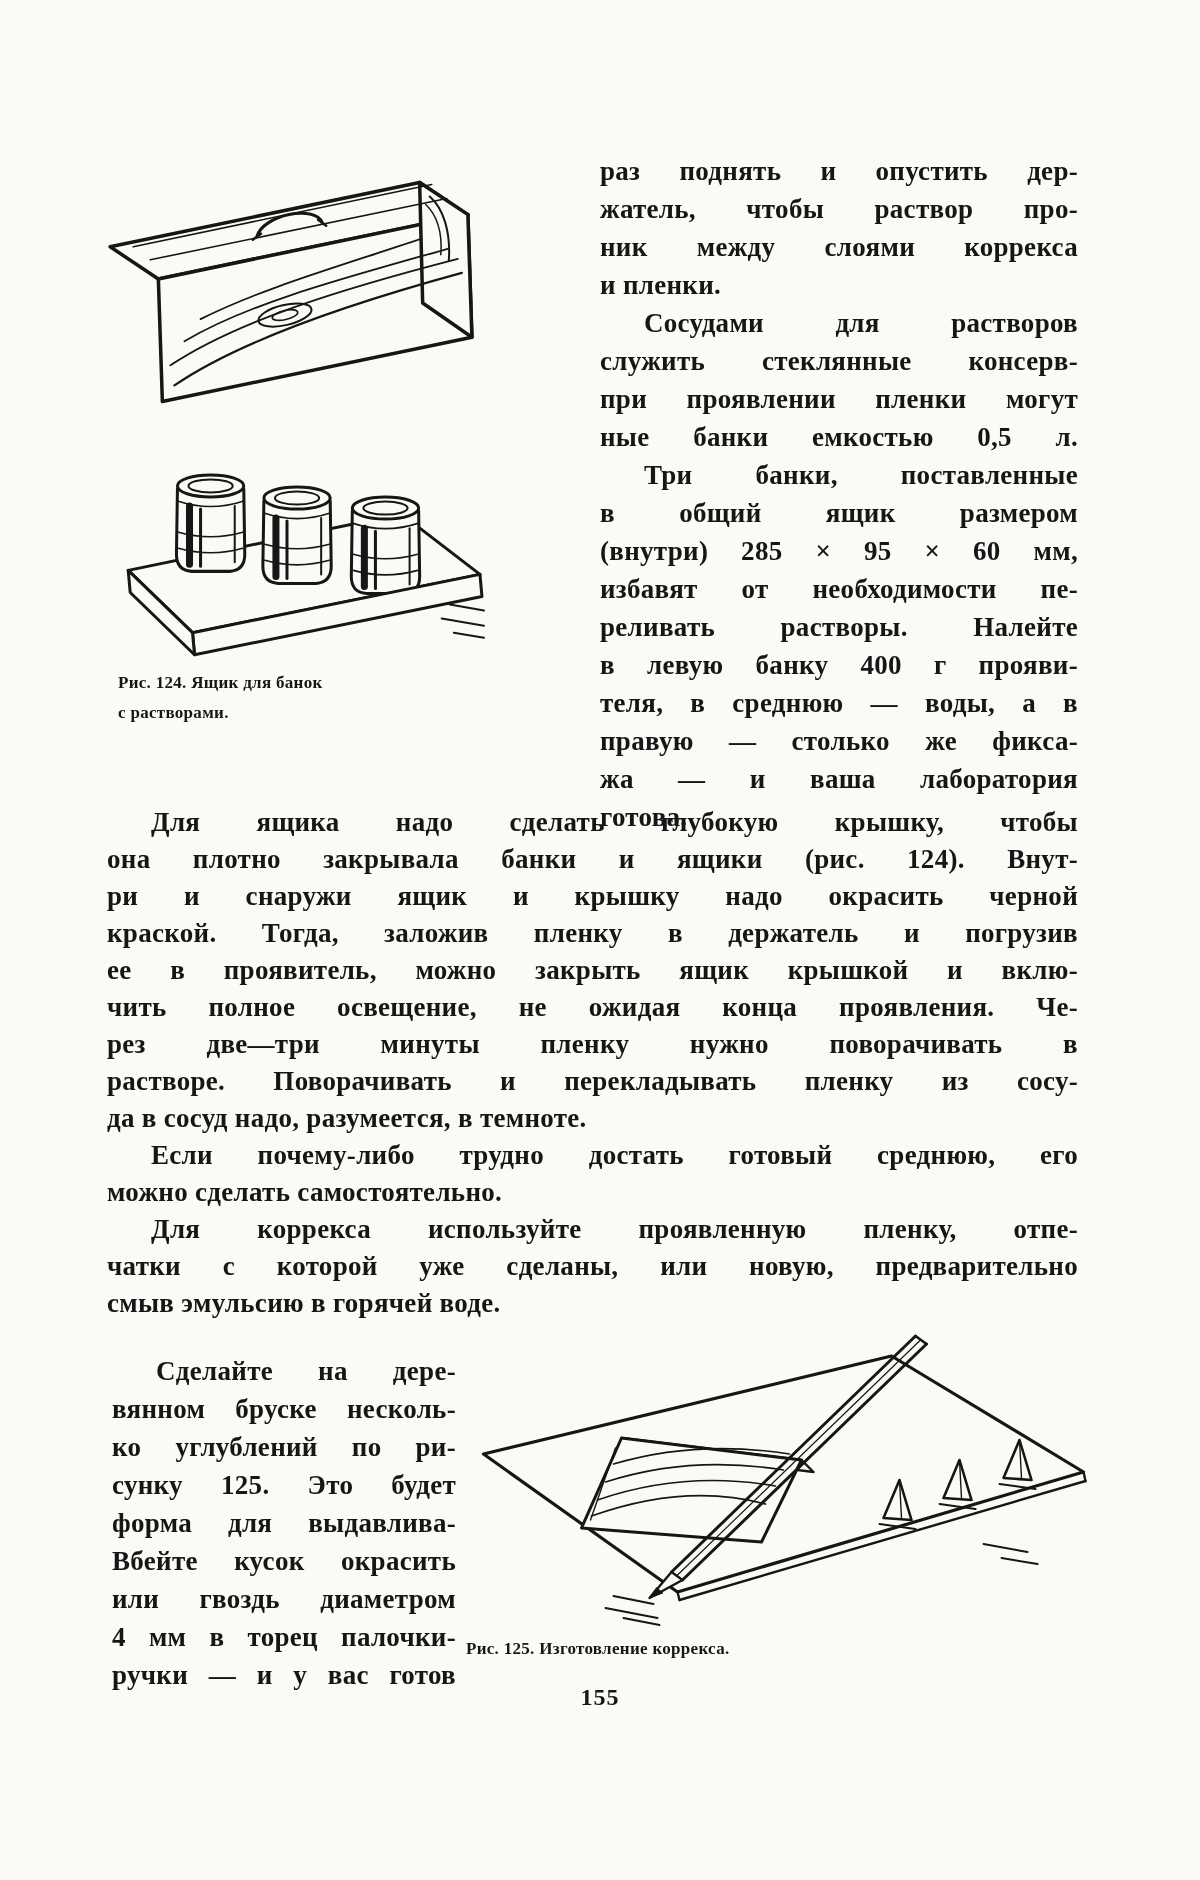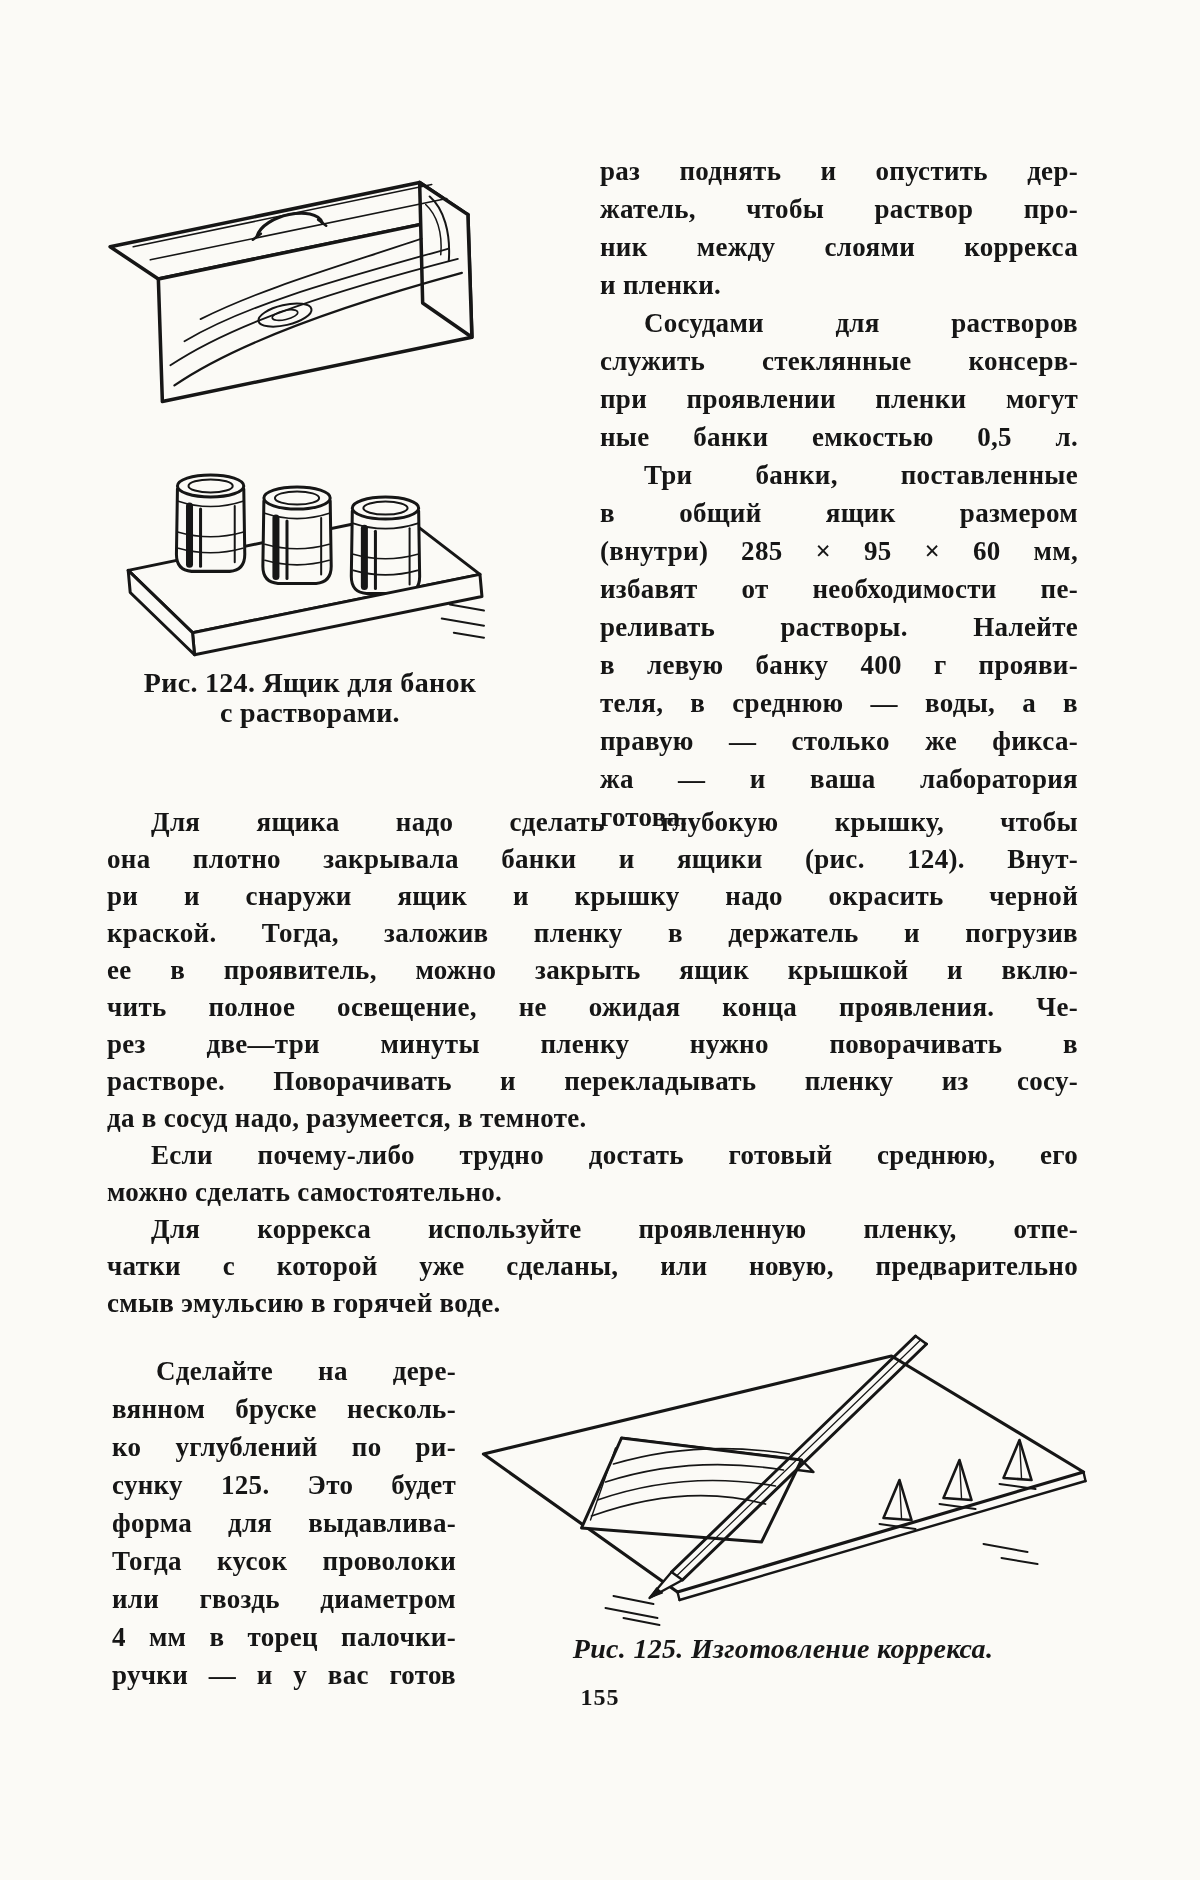--- a/index.html
+++ b/index.html
@@ -19,27 +19,27 @@
     text-align-last:justify;
     letter-spacing:0.3px;
   }
   .ln.end{text-align-last:left;}
   .ln.in{text-indent:44px;}
   .top-right{left:600px;top:152px;width:478px;font-size:27px;line-height:38px;}
   .main-block{left:107px;top:804px;width:971px;font-size:27px;line-height:37px;}
   .bottom-left{left:112px;top:1352px;width:344px;font-size:27px;line-height:38px;}
   .caption{
     position:absolute;
-    text-align:center;
-    font-size:28px;
+    text-align:left;
+    font-size:17px;
     line-height:30px;
     letter-spacing:0.3px;
   }
   .cap124{left:118px;top:668px;width:384px;}
-  .cap125{left:466px;top:1634px;width:634px;font-style:italic;}
+  .cap125{left:466px;top:1634px;width:634px;}
   .fig{position:absolute;}
   .fig124{left:88px;top:132px;width:402px;height:528px;}
   .fig125{left:462px;top:1332px;width:638px;height:300px;}
   .pageno{
     position:absolute;left:0;right:0;top:1684px;
     text-align:center;font-size:24px;letter-spacing:1px;
   }
 </style>
 </head>
 <body>
@@ -138,21 +138,21 @@
       <div class="ln">чатки с которой уже сделаны, или новую, предварительно</div>
       <div class="ln end">смыв эмульсию в горячей воде.</div>
     </div>
 
   <div class="col bottom-left">
       <div class="ln in">Сделайте на дере-</div>
       <div class="ln">вянном бруске несколь-</div>
       <div class="ln">ко углублений по ри-</div>
       <div class="ln">сунку 125. Это будет</div>
       <div class="ln">форма для выдавлива-</div>
-      <div class="ln">Тогда кусок проволоки</div>
+      <div class="ln">Вбейте кусок окрасить</div>
       <div class="ln">или гвоздь диаметром</div>
       <div class="ln">4 мм в торец палочки-</div>
       <div class="ln">ручки — и у вас готов</div>
     </div>
 
   <svg class="fig fig125" viewBox="0 0 635 300">
     <g stroke="#161616" fill="none" stroke-linejoin="round" stroke-linecap="round">
       <g stroke-width="3.2">
         <path d="M20,122 L428,24 L620,140 L214,260 Z" fill="#fbfaf6"></path>
         <path d="M216,268 L622,149" stroke-width="2.4"></path>

